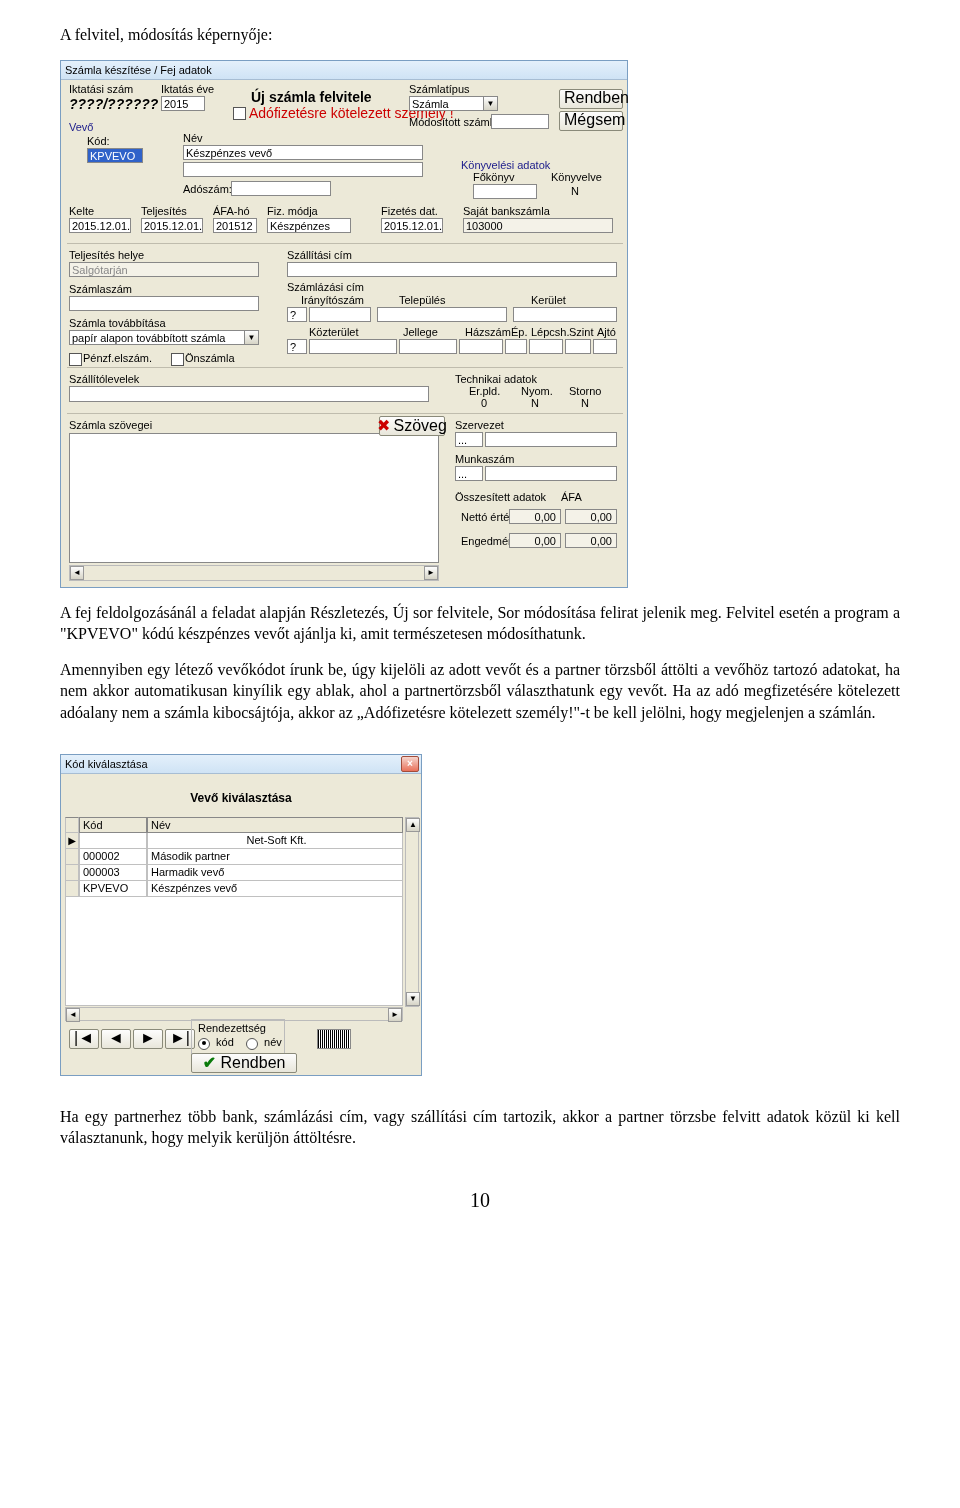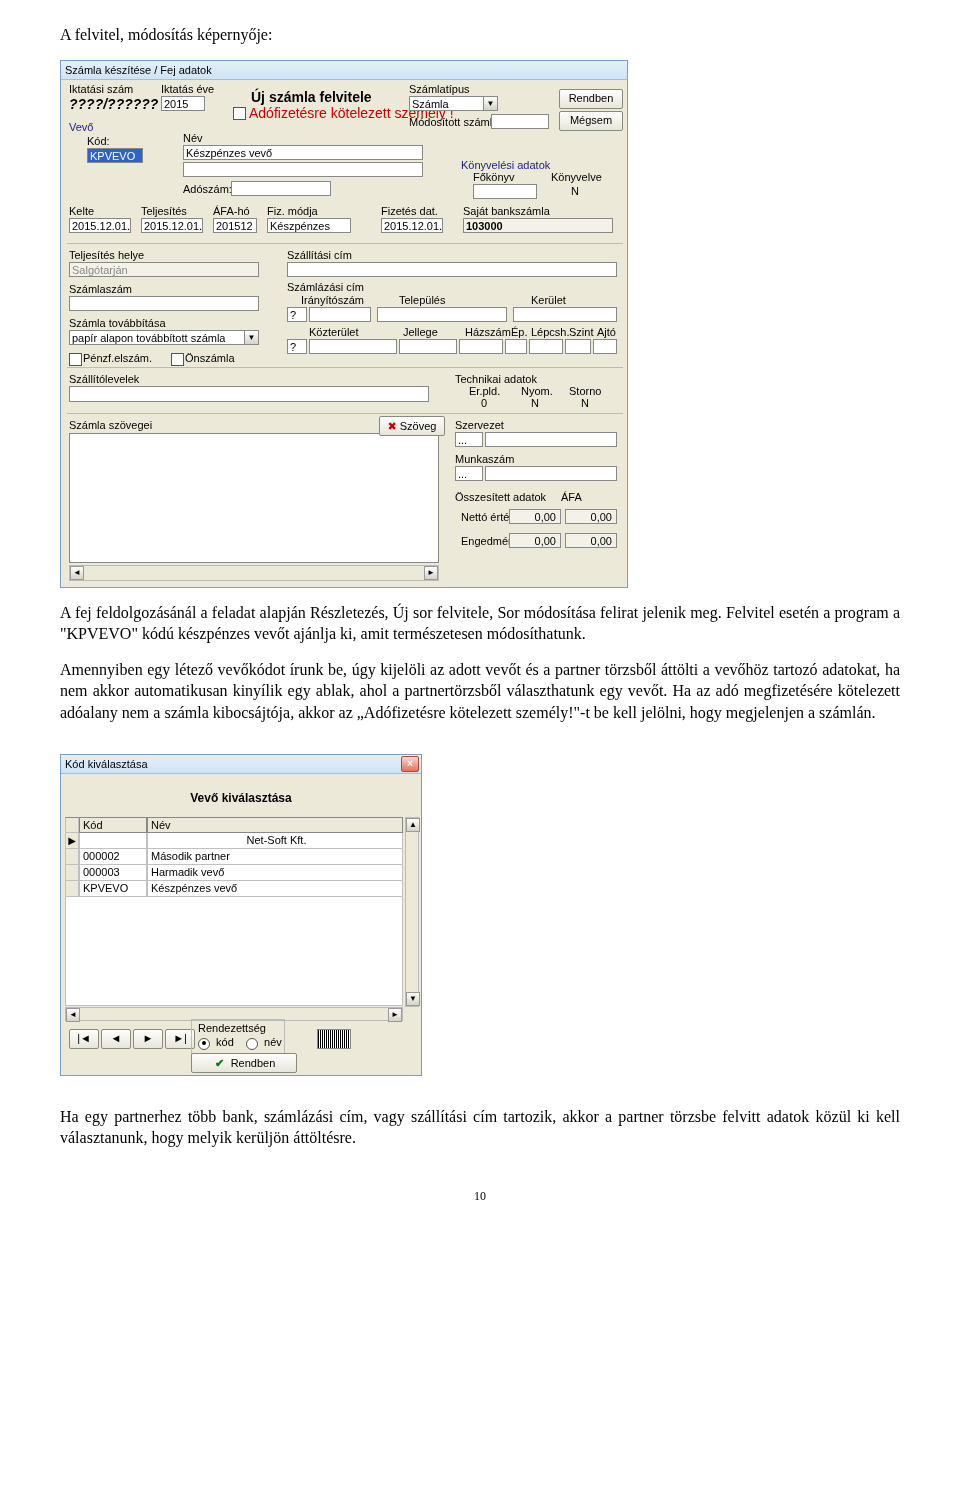--- a/index.html
+++ b/index.html
@@ -15,21 +15,21 @@
     padding: 10px 60px 40px 60px;
   }
   .para {
     margin: 14px 0;
     line-height: 1.35;
     text-align: justify;
   }
   .page-num {
     text-align: center;
     margin-top: 40px;
-    font-size: 12px;
+    font-size: 20px;
   }
 
   
   .sans {
     font-family: Tahoma, Arial, sans-serif;
     font-size: 11px;
     color: #000;
   }
   .window {
     border: 1px solid #7a9ec2;
@@ -72,21 +72,21 @@
     font-family: Tahoma, Arial, sans-serif;
     overflow: hidden;
     white-space: nowrap;
   }
   .field-ro { background: #f4f2e8; }
   .btn {
     background: linear-gradient(#fdfdfd,#e8e6da);
     border: 1px solid #8a8a7a;
     border-radius: 2px;
     height: 18px;
-    font-size: 11px;
+    font-size: 16px;
     text-align: center;
     line-height: 16px;
     padding: 0 4px;
     font-family: Tahoma, Arial, sans-serif;
   }
   .dropdown-btn {
     border: 1px solid #888;
     border-left: none;
     width: 14px; height: 15px;
     background: linear-gradient(#fdfdfd,#d6d4c6);
@@ -273,21 +273,21 @@
     <div class="abs lbl" style="left:206px; top:144px;">Fiz. módja</div>
     <div class="abs" style="left:206px; top:157px; display:flex;gap:40px;">
       <div class="field" style="width:84px;">Készpénzes</div>
       <div class="dropdown-btn">▼</div>
     </div>
 
     <div class="abs lbl" style="left:320px; top:144px;">Fizetés dat.</div>
     <div class="abs field" style="left:320px; top:157px; width:62px;">2015.12.01.</div>
 
     <div class="abs lbl" style="left:402px; top:144px;">Saját bankszámla</div>
-    <div class="abs field-ro" style="left:402px; top:157px; width:150px;font-weight:bold;">103000</div>
+    <div class="abs field-ro" style="left:402px; top:157px; width:150px;">103000</div>
 
     <div class="hr" style="left:6px; top:182px; width:556px;"></div>
 
     <div class="abs lbl" style="left:8px; top:188px;">Teljesítés helye</div>
     <div class="abs field-ro" style="left:8px; top:201px; width:190px; color:#888;">Salgótarján</div>
 
     <div class="abs lbl" style="left:8px; top:222px;">Számlaszám</div>
     <div class="abs field" style="left:8px; top:235px; width:190px;"></div>
 
     <div class="abs lbl" style="left:8px; top:256px;">Számla továbbítása</div>

